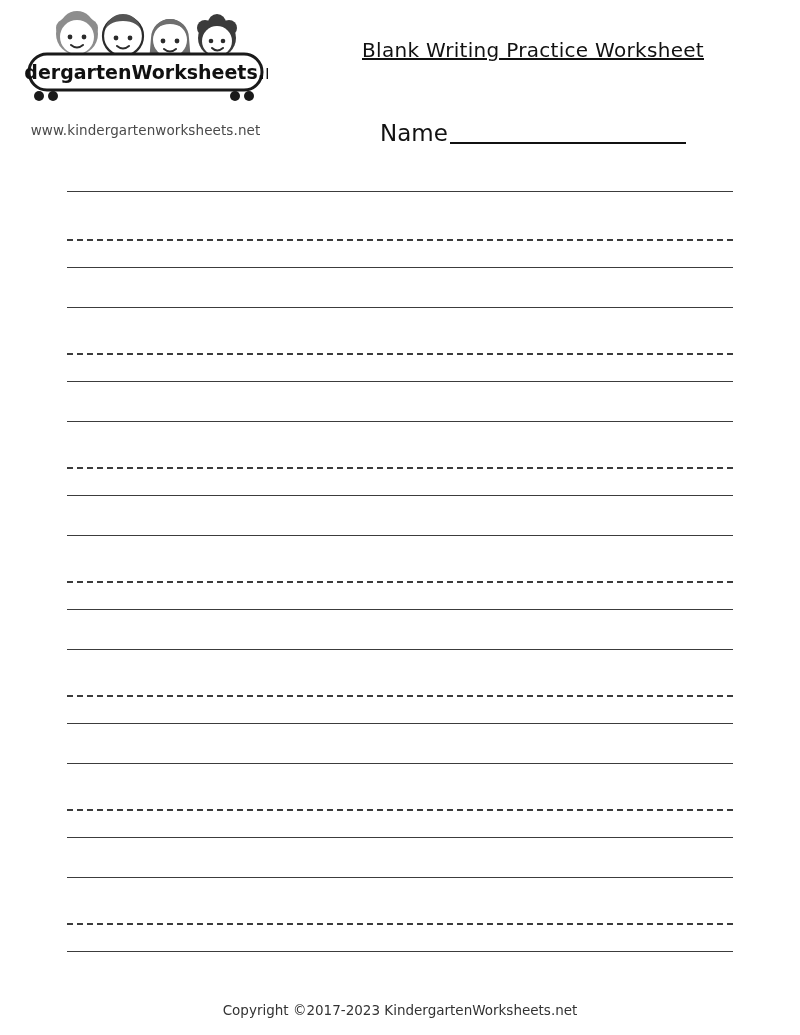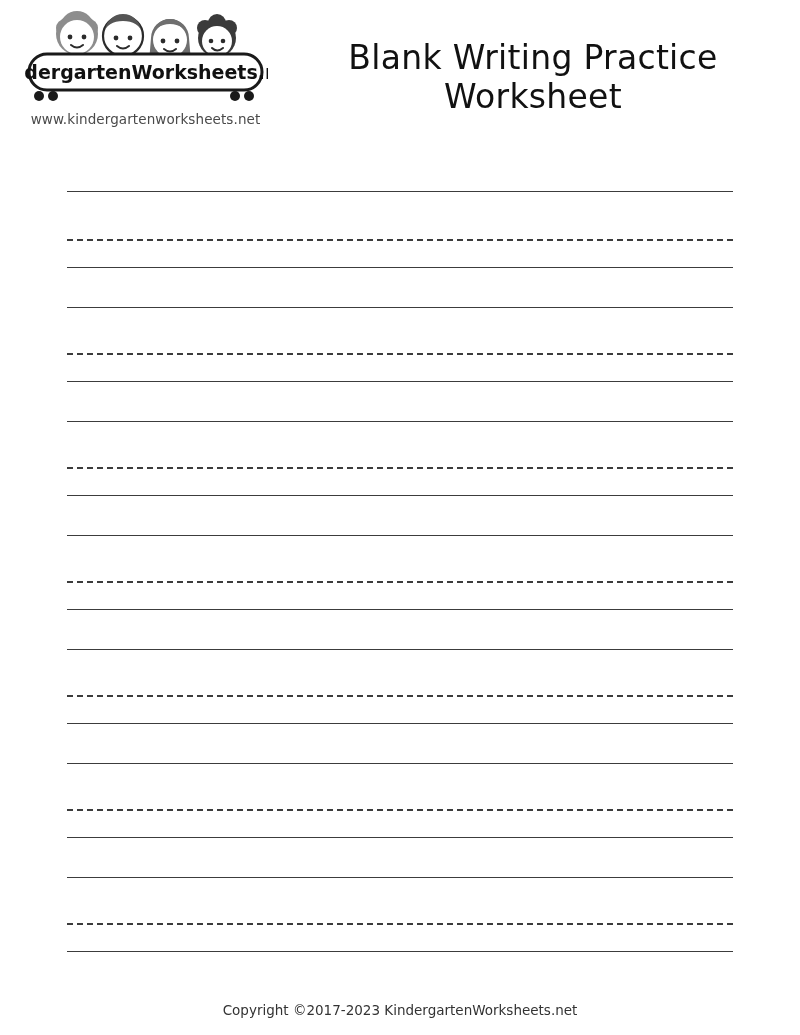--- a/index.html
+++ b/index.html
@@ -35,34 +35,35 @@
     width: 245px;
     height: 100px;
     margin: 0 auto;
   }
 
   .logo-url {
     font-family: "DejaVu Sans", sans-serif;
     font-size: 13.5px;
     color: #4a4a4a;
     letter-spacing: 0.1px;
-    margin-top: 1px;
+    margin-top: 12px;
   }
 
   .worksheet-title {
     position: absolute;
     left: 278px;
     top: 38px;
     width: 510px;
     text-align: center;
     font-family: "DejaVu Sans", sans-serif;
-    font-size: 33px;
+    font-size: 20px;
     font-weight: 400;
     color: #111;
     letter-spacing: 0.3px;
+    text-decoration: underline;
   }
 
   .name-row {
     position: absolute;
     left: 278px;
     top: 120px;
     width: 510px;
     text-align: center;
     font-family: "DejaVu Sans", sans-serif;
     font-size: 23px;
@@ -173,20 +174,23 @@
           <circle cx="212" cy="86" r="5" fill="#1a1a1a"></circle>
           <circle cx="226" cy="86" r="5" fill="#1a1a1a"></circle>
         </g>
       </svg>
     </div>
     <div class="logo-url">www.kindergartenworksheets.net</div>
   </div>
 
   <div class="worksheet-title">Blank Writing Practice Worksheet</div>
 
+  <div class="name-row">
+    <span>Name</span><span class="name-blank"></span>
+  </div>
 </div>
 
 <div class="lines-area" id="lines-area">
     <div class="line solid" style="top: 31px; left: 67px; width: 666px;"></div>
     <div class="line dashed" style="top: 79px; left: 67px; width: 666px;"></div>
     <div class="line solid" style="top: 107px; left: 67px; width: 666px;"></div>
     <div class="line solid" style="top: 147px; left: 67px; width: 666px;"></div>
     <div class="line dashed" style="top: 193px; left: 67px; width: 666px;"></div>
     <div class="line solid" style="top: 221px; left: 67px; width: 666px;"></div>
     <div class="line solid" style="top: 261px; left: 67px; width: 666px;"></div>

